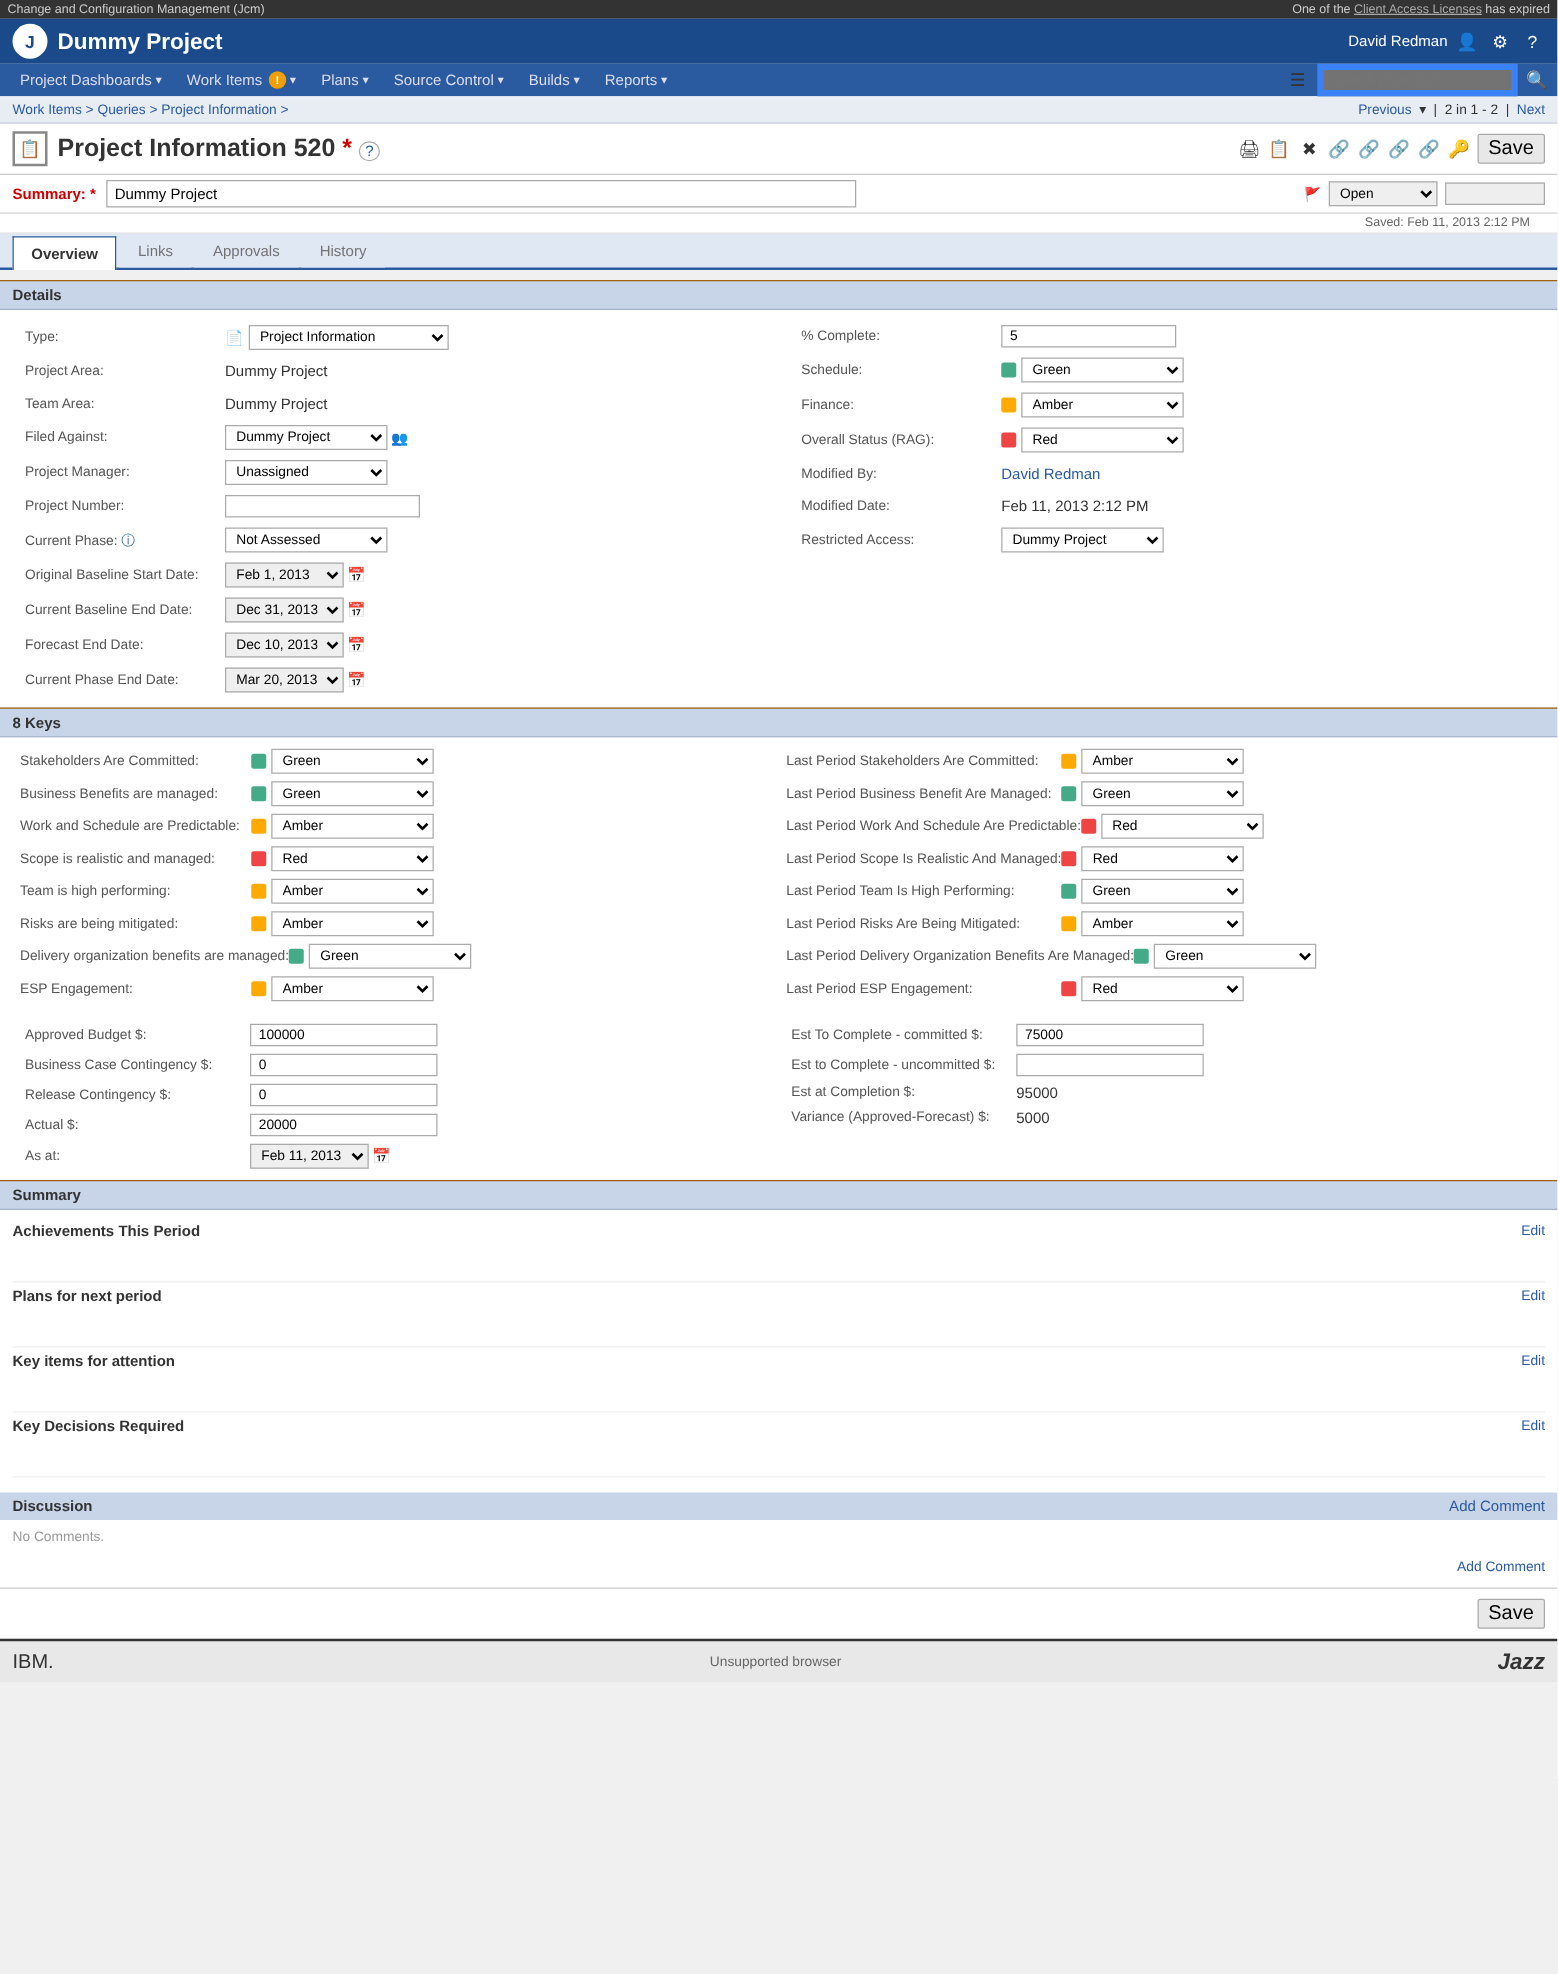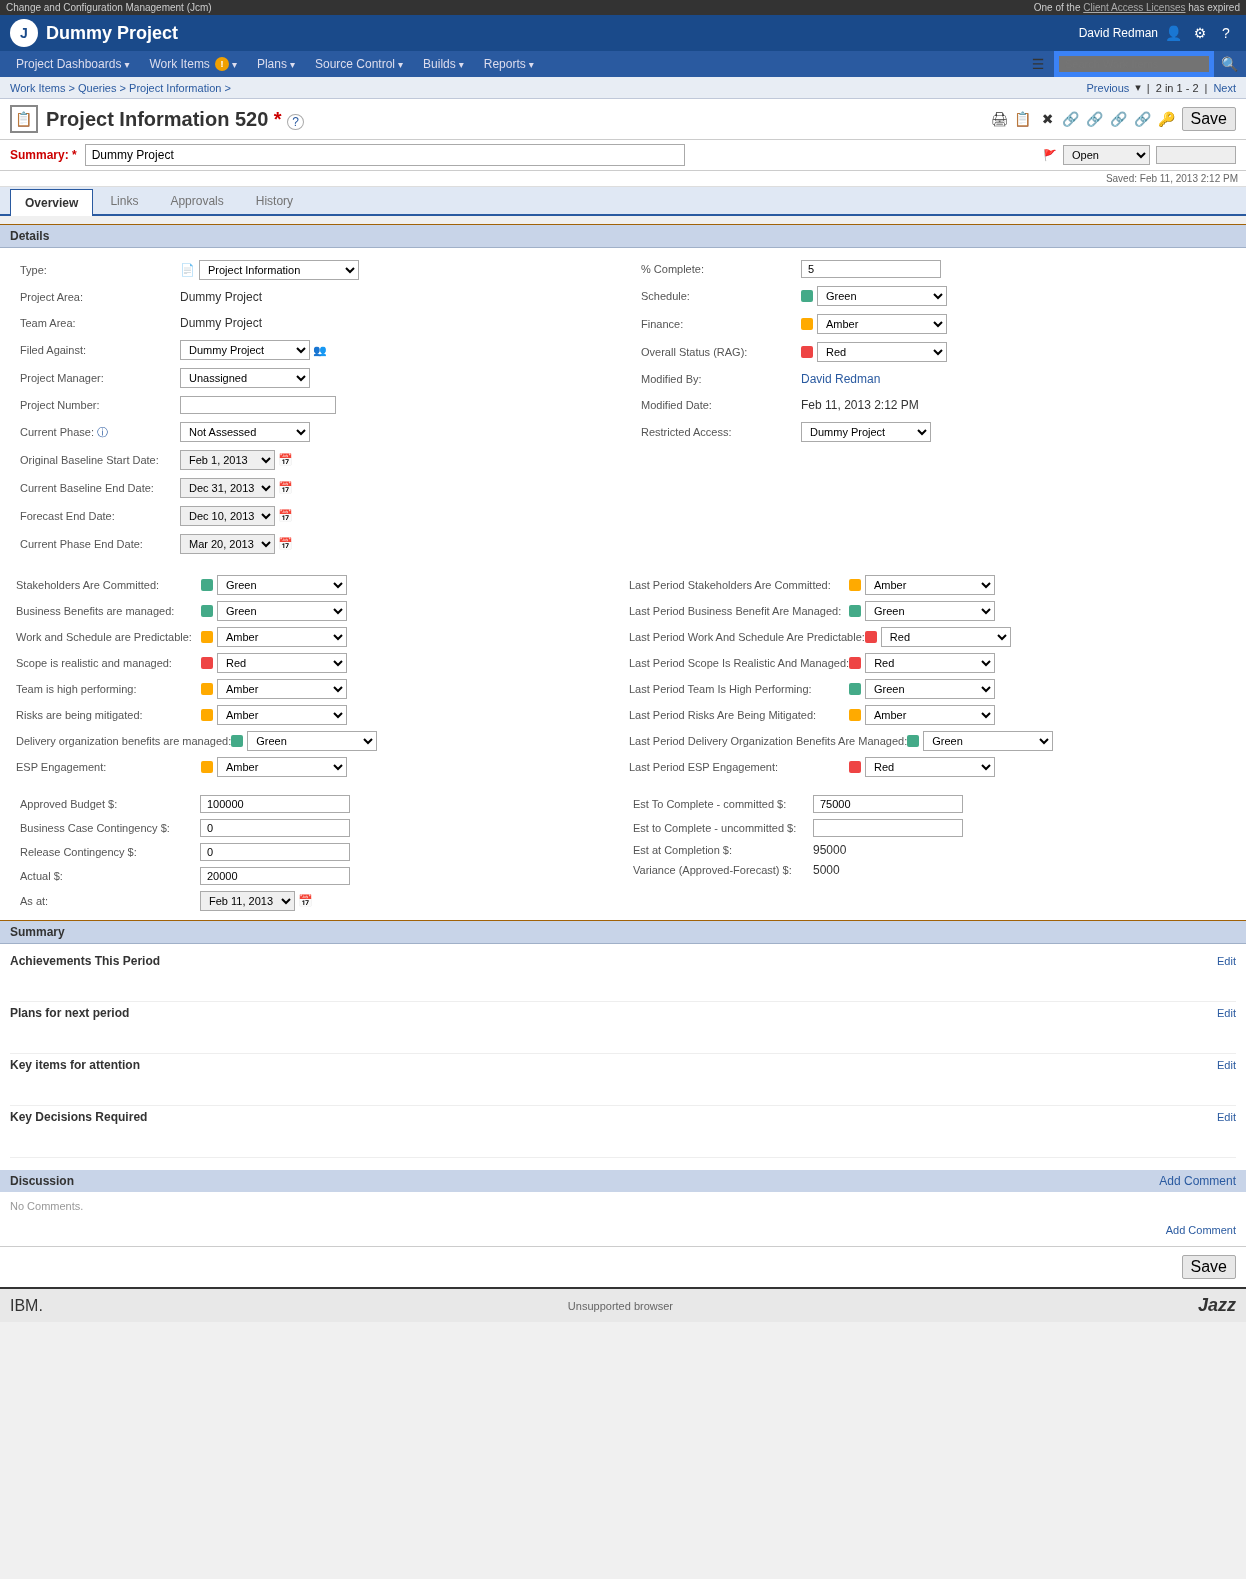--- a/index.html
+++ b/index.html
@@ -37,21 +37,21 @@
     .page-title-right { display: flex; align-items: center; gap: 4px; }
     .toolbar-btn { background: #e8e8e8; border: 1px solid #aaa; padding: 2px 8px; cursor: pointer; font-size: 16px; border-radius: 2px; }
     .toolbar-icon { width: 20px; height: 20px; cursor: pointer; display: inline-flex; align-items: center; justify-content: center; font-size: 14px; }
 
     
     .summary-row { background: #fff; padding: 4px 10px; display: flex; align-items: center; gap: 8px; border-bottom: 1px solid #ccc; }
     .summary-label { font-weight: bold; color: #c00; font-size: 12px; min-width: 60px; }
     .summary-row input[type=text] { flex: 1; border: 1px solid #aaa; padding: 3px 6px; font-size: 12px; max-width: 600px; }
     .status-section { margin-left: auto; display: flex; align-items: center; gap: 6px; font-size: 11px; color: #666; }
     .status-select { border: 1px solid #aaa; padding: 2px 4px; font-size: 11px; }
-    .saved-info { font-size: 10px; color: #666; text-align: right; padding: 2px 8px; background: #fff; border-bottom: 1px solid #ddd; }
+    .saved-info { font-size: 10px; color: #666; text-align: right; padding: 2px 22px; background: #fff; border-bottom: 1px solid #ddd; }
 
     
     .tabs-bar { background: #e0e8f4; border-bottom: 2px solid #2a5aa0; padding: 0 10px; display: flex; }
     .tab { padding: 6px 14px; cursor: pointer; font-size: 12px; border: 1px solid transparent; border-bottom: none; background: #e0e8f4; color: #737373; margin-right: 2px; }
     .tab.active { background: #fff; border-color: #2a5aa0; color: #333; font-weight: bold; position: relative; bottom: -2px; }
 
     
     .content { background: #fff; padding: 0; }
 
     
@@ -365,20 +365,21 @@
       </div>
       <div class="form-row">
         <span class="form-label">Restricted Access:</span>
         <select class="form-select">
           <option>Dummy Project</option>
         </select>
       </div>
     </div>
   </div>
 
+  <div class="section-header" style="margin-top:0;">8 Keys</div>
 
   <div class="keys-grid">
     <div class="keys-col">
       <div class="keys-row">
         <span class="keys-label">Stakeholders Are Committed:</span>
         <span class="status-dot status-green"></span>
         <select class="form-select"><option>Green</option><option>Amber</option><option>Red</option></select>
       </div>
       <div class="keys-row">
         <span class="keys-label">Business Benefits are managed:</span>

